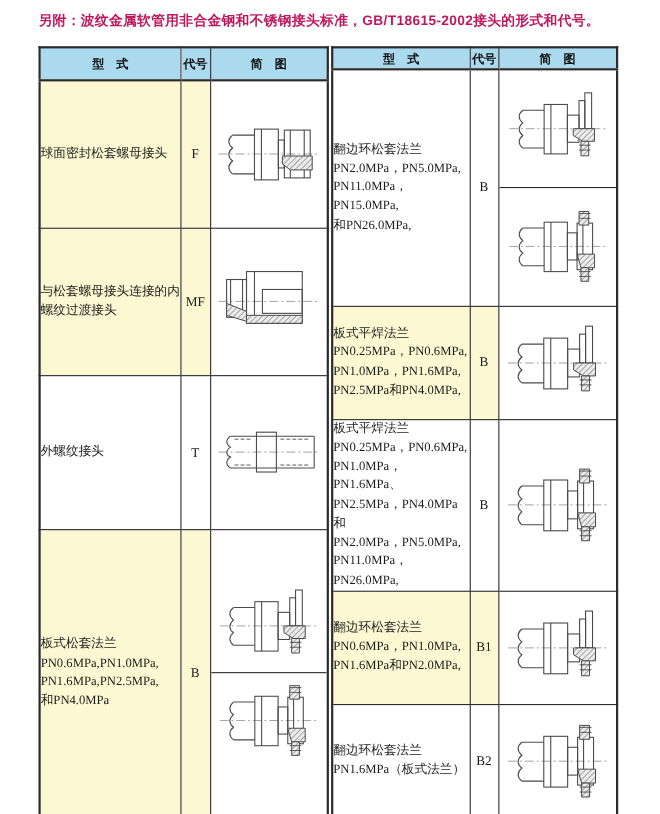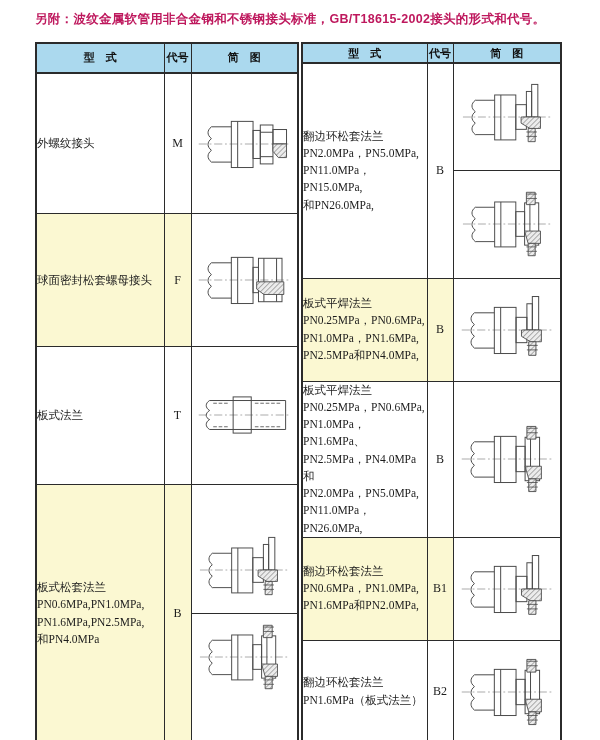--- a/index.html
+++ b/index.html
@@ -136,40 +136,41 @@
           <col style="width:128px">
           <col style="width:27px">
           <col style="width:107px">
         </colgroup>
       <tbody>
           <tr class="hdr" style="height:20px">
         <th>型　式</th>
         <th>代号</th>
         <th>简　图</th>
       </tr>
-      <tr style="height:95px">
-        <td class="type">外螺纹接头</td>
-        <td class="code">M</td>
-        <td class="diag">
-          <svg class="dsvg" viewBox="0 0 104 84" aria-label="male-thread-fitting">
-                <use href="#sym-m"></use>
-              </svg>
-        </td>
-      </tr>
       <tr class="hl" style="height:89px">
         <td class="type">球面密封松套螺母接头</td>
         <td class="code">F</td>
         <td class="diag">
           <svg class="dsvg" viewBox="0 0 104 84" aria-label="spherical-seal-loose-nut-fitting">
                 <use href="#sym-f"></use>
               </svg>
         </td>
       </tr>
+      <tr class="hl" style="height:89px">
+        <td class="type">与松套螺母接头连接的内
+螺纹过渡接头</td>
+        <td class="code">MF</td>
+        <td class="diag">
+          <svg class="dsvg" viewBox="0 0 104 84" aria-label="female-thread-adapter">
+                <use href="#sym-mf"></use>
+              </svg>
+        </td>
+      </tr>
       <tr style="height:93px">
-        <td class="type">板式法兰</td>
+        <td class="type">外螺纹接头</td>
         <td class="code">T</td>
         <td class="diag">
           <svg class="dsvg" viewBox="0 0 104 84" aria-label="butt-weld-tube">
                 <use href="#sym-t"></use>
               </svg>
         </td>
       </tr>
       <tr class="hl" style="height:174px">
         <td class="type">板式松套法兰
 PN0.6MPa,PN1.0MPa,

